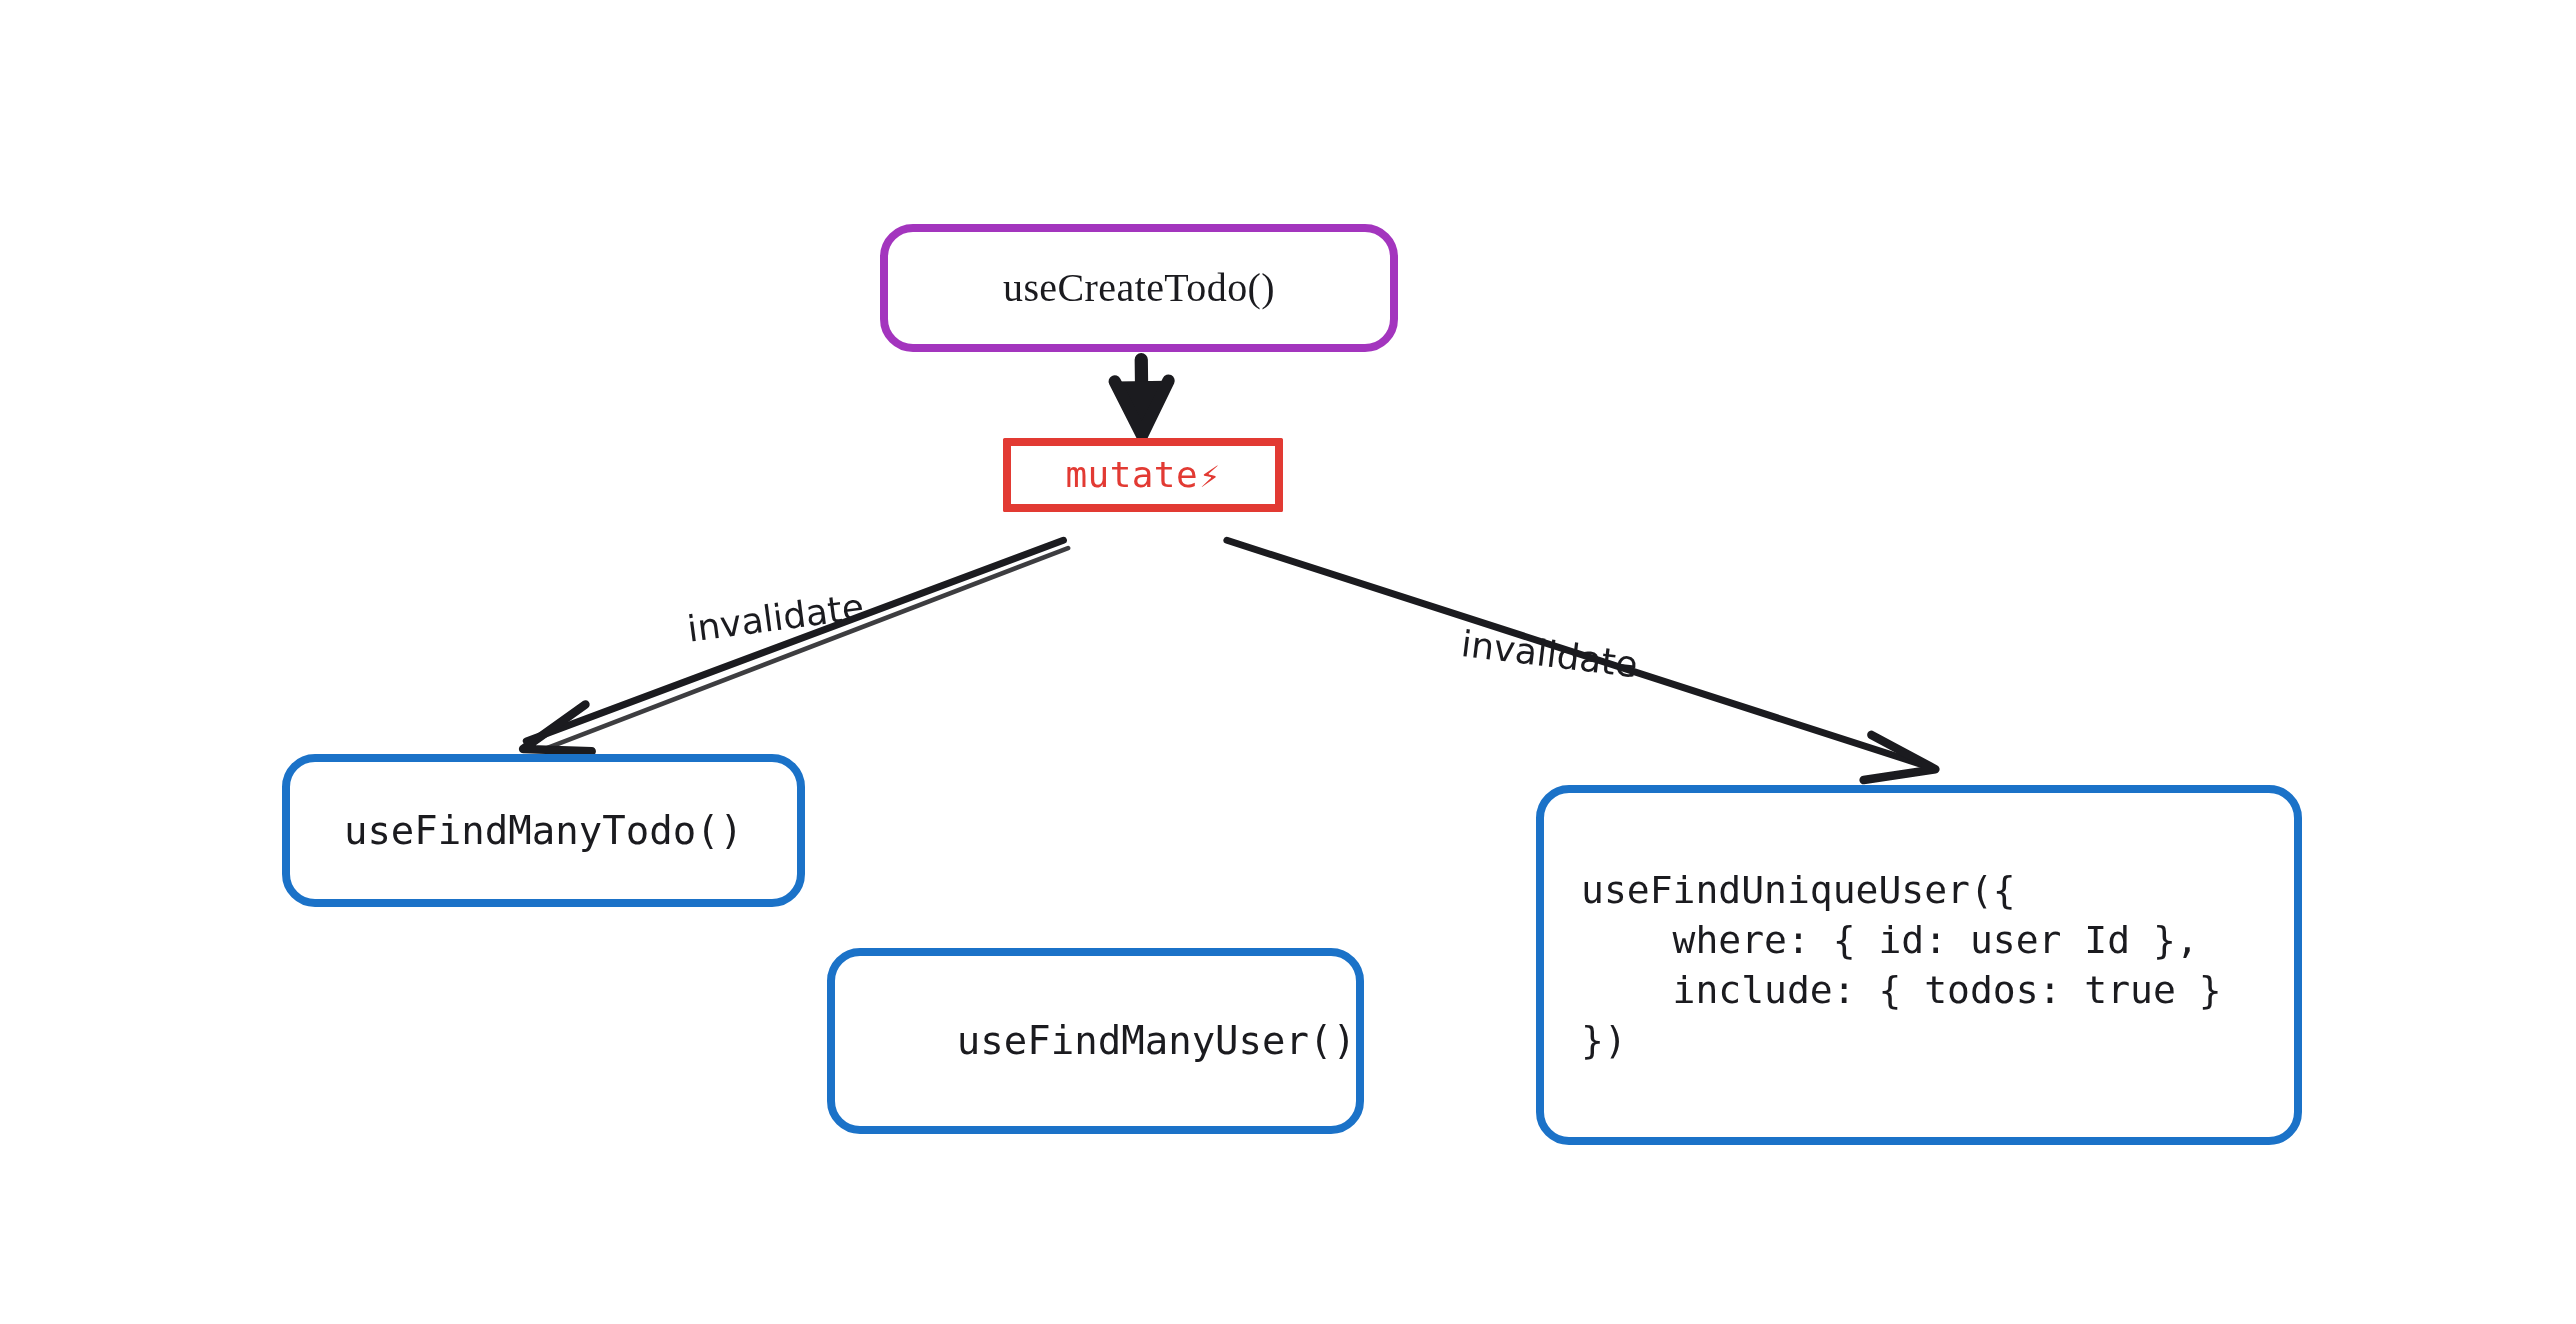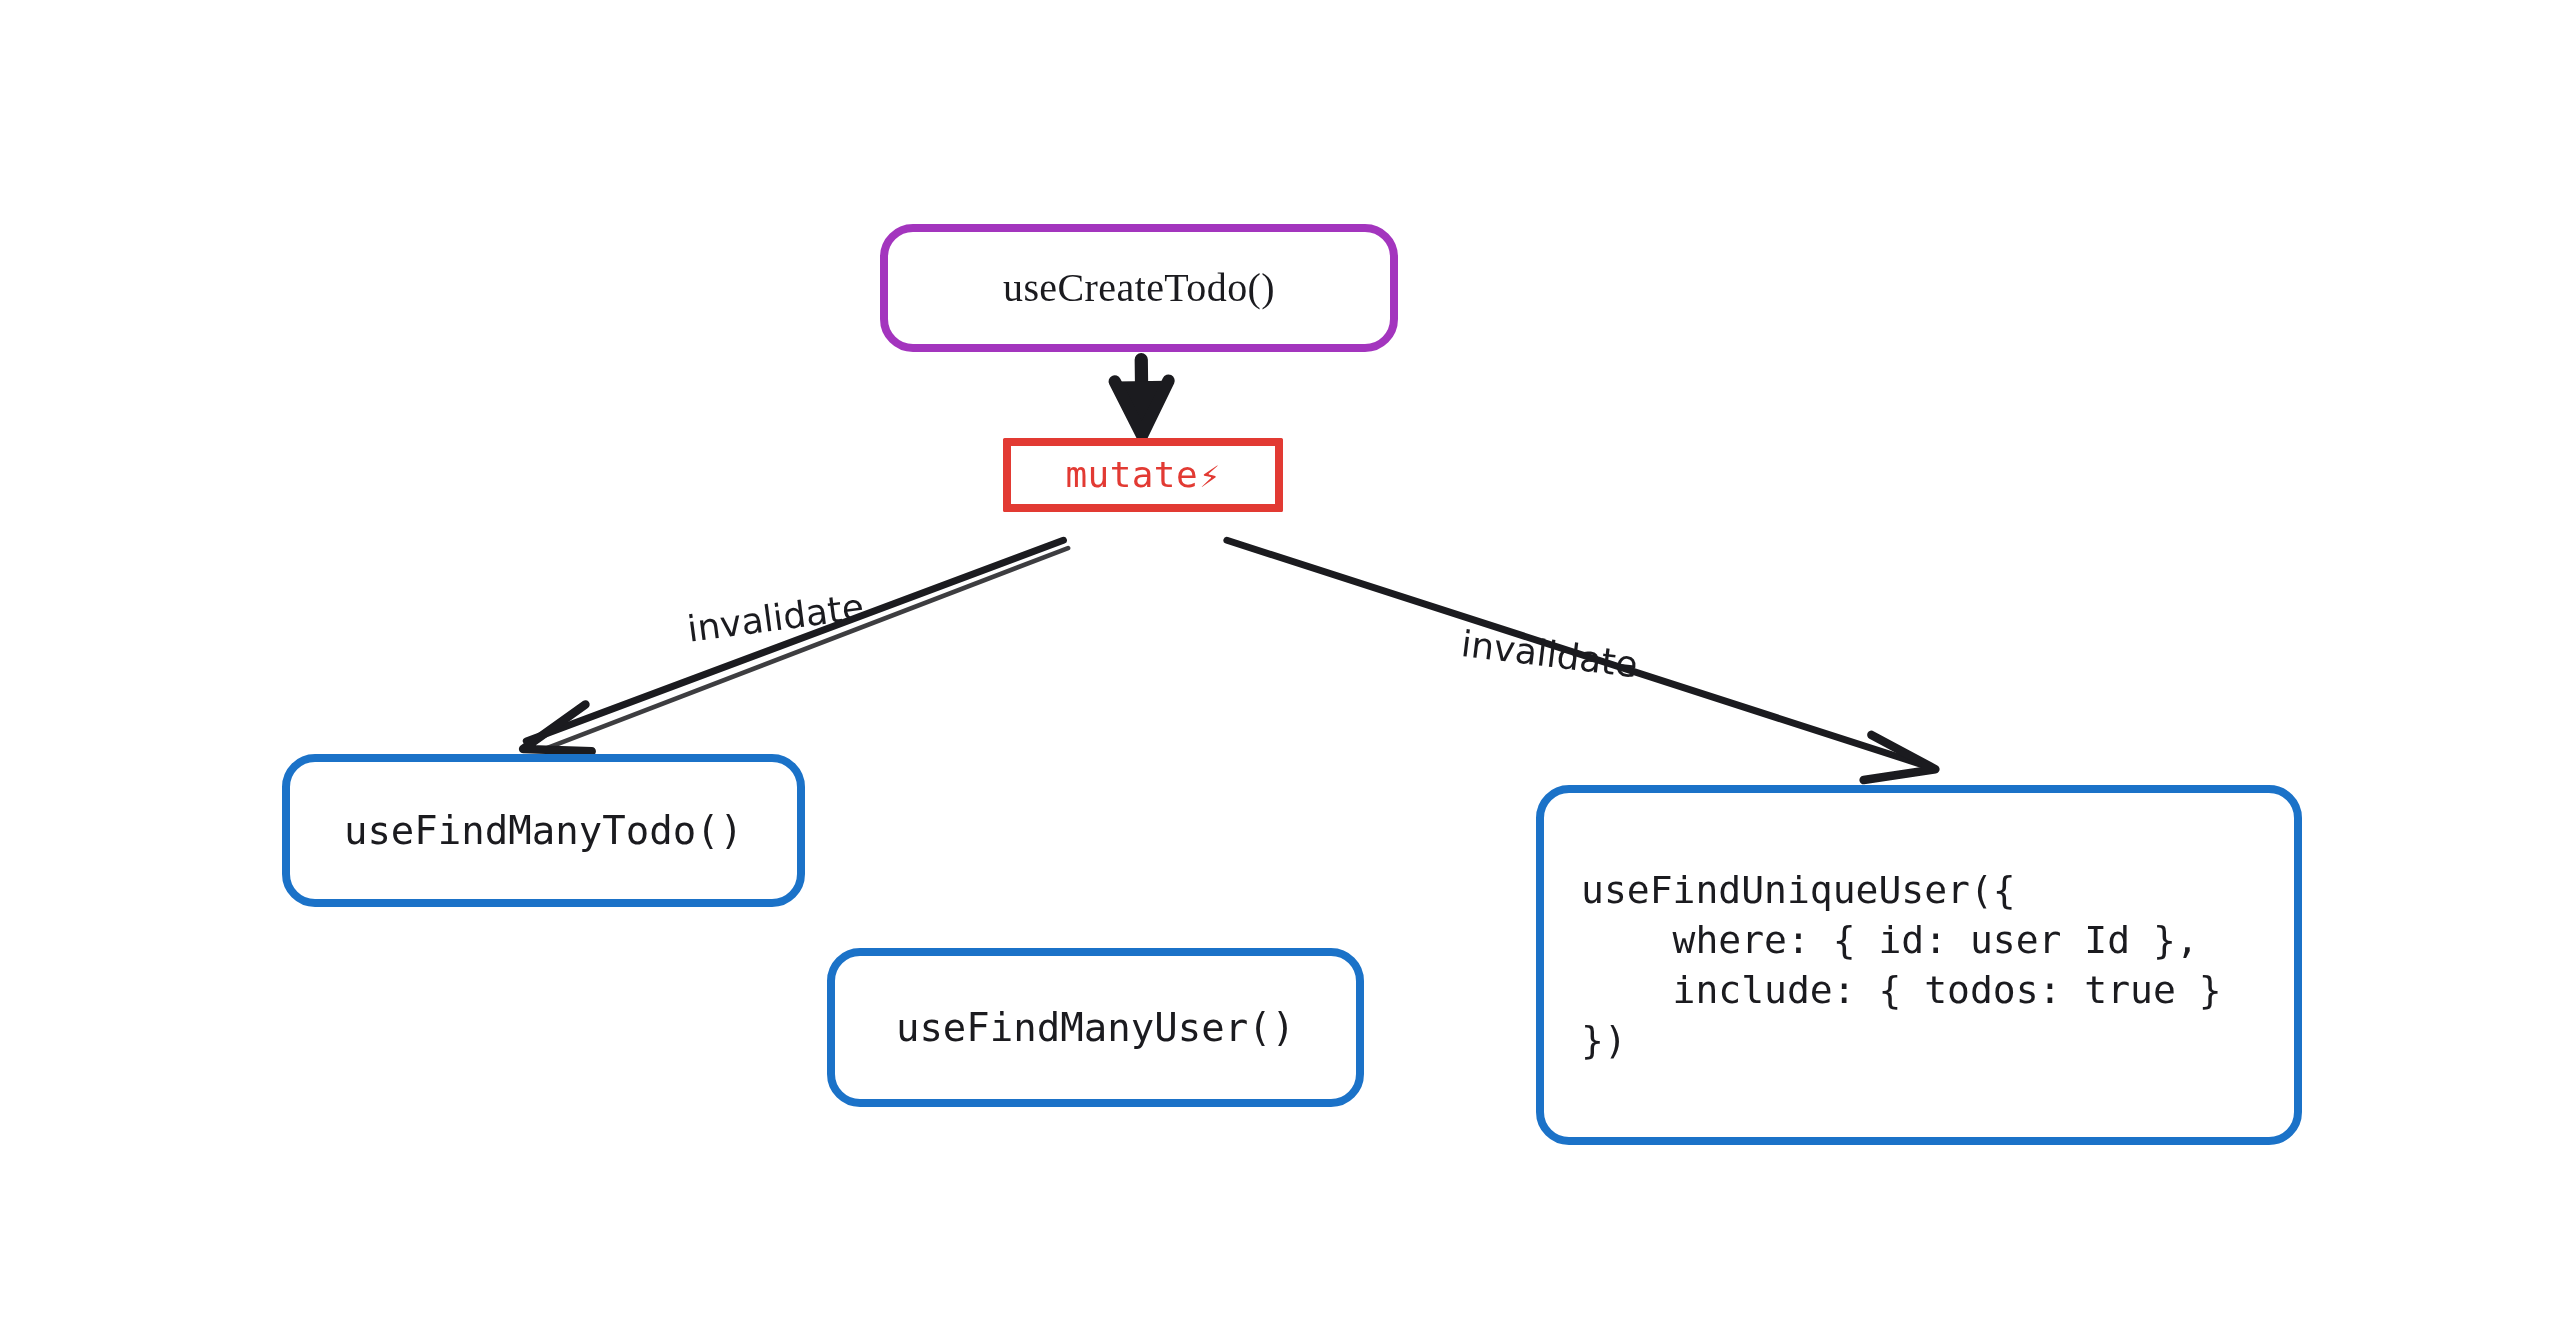--- a/index.html
+++ b/index.html
@@ -90,22 +90,22 @@
     justify-content: center;
   }
   #node-find-many-todo .label {
     font-size: 39px;
     color: #1b1b1f;
   }
   #node-find-many-user {
     left: 827px;
     top: 948px;
     width: 537px;
-    height: 159px;
-    justify-content: center;
+    height: 186px;
+    justify-content: flex-end;
   }
   #node-find-many-user .label {
     font-size: 39px;
     color: #1b1b1f;
   }
   #node-find-unique-user {
     left: 1504px;
     top: 785px;
     width: 766px;
     height: 360px;

